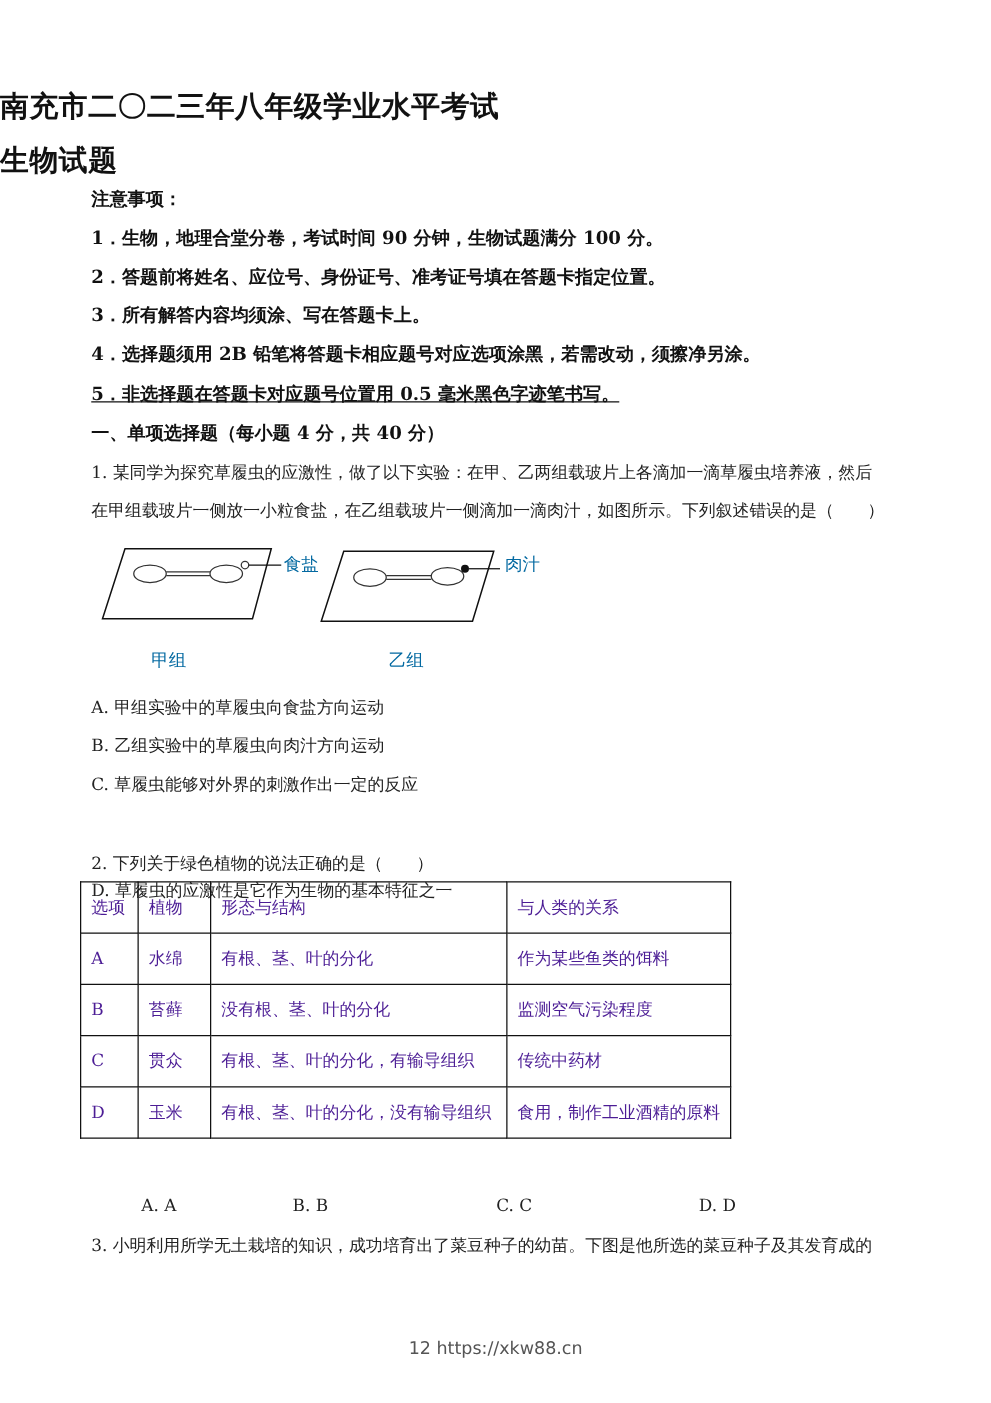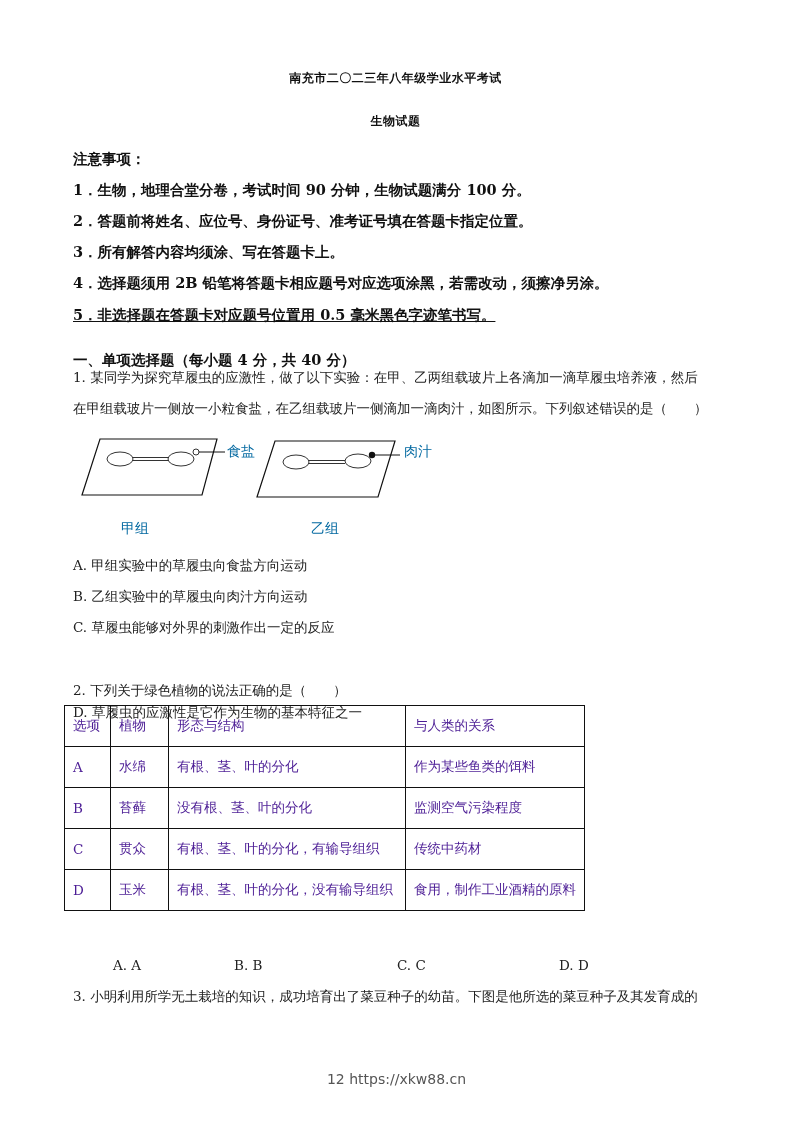--- a/index.html
+++ b/index.html
@@ -1,19 +1,19 @@
 <!DOCTYPE html>
 <html><head>
 <meta charset="utf-8">
 <style>
   html, body { margin:0; padding:0; background:#ffffff; }
   body { width:793px; height:1122px; position:relative; overflow:hidden;
          font-family:"DejaVu Serif","Liberation Serif",serif; color:#111; }
   .abs { position:absolute; white-space:nowrap; }
-  .title { left:0; width:791px; text-align:center; font-weight:bold; font-size:12px;
+  .title { left:0; width:791px; text-align:left; font-weight:bold; font-size:23px;
            font-family:"DejaVu Sans","Liberation Sans",sans-serif; letter-spacing:0.5px; }
   .note { left:73px; font-weight:bold; font-size:14.5px; }
   .q { left:73px; font-size:13.5px; color:#222; }
   .opt { left:73px; font-size:13.5px; color:#222; }
   .fig-label { font-family:"DejaVu Sans","Liberation Sans",sans-serif; font-size:14px; color:#0369a1; }
   table.plants { position:absolute; left:64px; top:705px; border-collapse:collapse;
                  font-size:13.5px; color:#4c1d95; }
   table.plants td { border:1.3px solid #111; height:40px; padding:0 0 0 8px; vertical-align:middle; }
   .c1 { width:37px; } .c2 { width:49px; } .c3 { width:228px; } .c4 { width:170px; }
   .answers span { position:absolute; font-size:13.5px; color:#222; }
@@ -25,21 +25,21 @@
 
 <div class="abs title" style="top:70px;">南充市二〇二三年八年级学业水平考试</div>
 <div class="abs title" style="top:113px;">生物试题</div>
 
 <div class="abs note" style="top:150px;">注意事项：</div>
 <div class="abs note" style="top:181px;">1．生物，地理合堂分卷，考试时间 90 分钟，生物试题满分 100 分。</div>
 <div class="abs note" style="top:212px;">2．答题前将姓名、应位号、身份证号、准考证号填在答题卡指定位置。</div>
 <div class="abs note" style="top:243px;">3．所有解答内容均须涂、写在答题卡上。</div>
 <div class="abs note" style="top:274px;">4．选择题须用 2B 铅笔将答题卡相应题号对应选项涂黑，若需改动，须擦净另涂。</div>
 <div class="abs note" style="top:306px;text-decoration:underline;">5．非选择题在答题卡对应题号位置用 0.5 毫米黑色字迹笔书写。</div>
-<div class="abs note" style="top:351px;">一、单项选择题（每小题 4 分，共 40 分）</div>
+<div class="abs note" style="top:337px;">一、单项选择题（每小题 4 分，共 40 分）</div>
 
 <div class="abs q" style="top:369px;">1. 某同学为探究草履虫的应激性，做了以下实验：在甲、乙两组载玻片上各滴加一滴草履虫培养液，然后</div>
 <div class="abs q" style="top:400px;">在甲组载玻片一侧放一小粒食盐，在乙组载玻片一侧滴加一滴肉汁，如图所示。下列叙述错误的是（　　）</div>
 
 <svg class="abs" style="left:0; top:0;" width="793" height="560">
 
   <g>
     <polygon points="100,439 217,439 202,495 82,495" fill="none" stroke="#111" stroke-width="1.2"></polygon>
     <ellipse cx="120" cy="459" rx="13" ry="7" fill="#fff" stroke="#333" stroke-width="1"></ellipse>
     <ellipse cx="181" cy="459" rx="13" ry="7" fill="#fff" stroke="#333" stroke-width="1"></ellipse>

